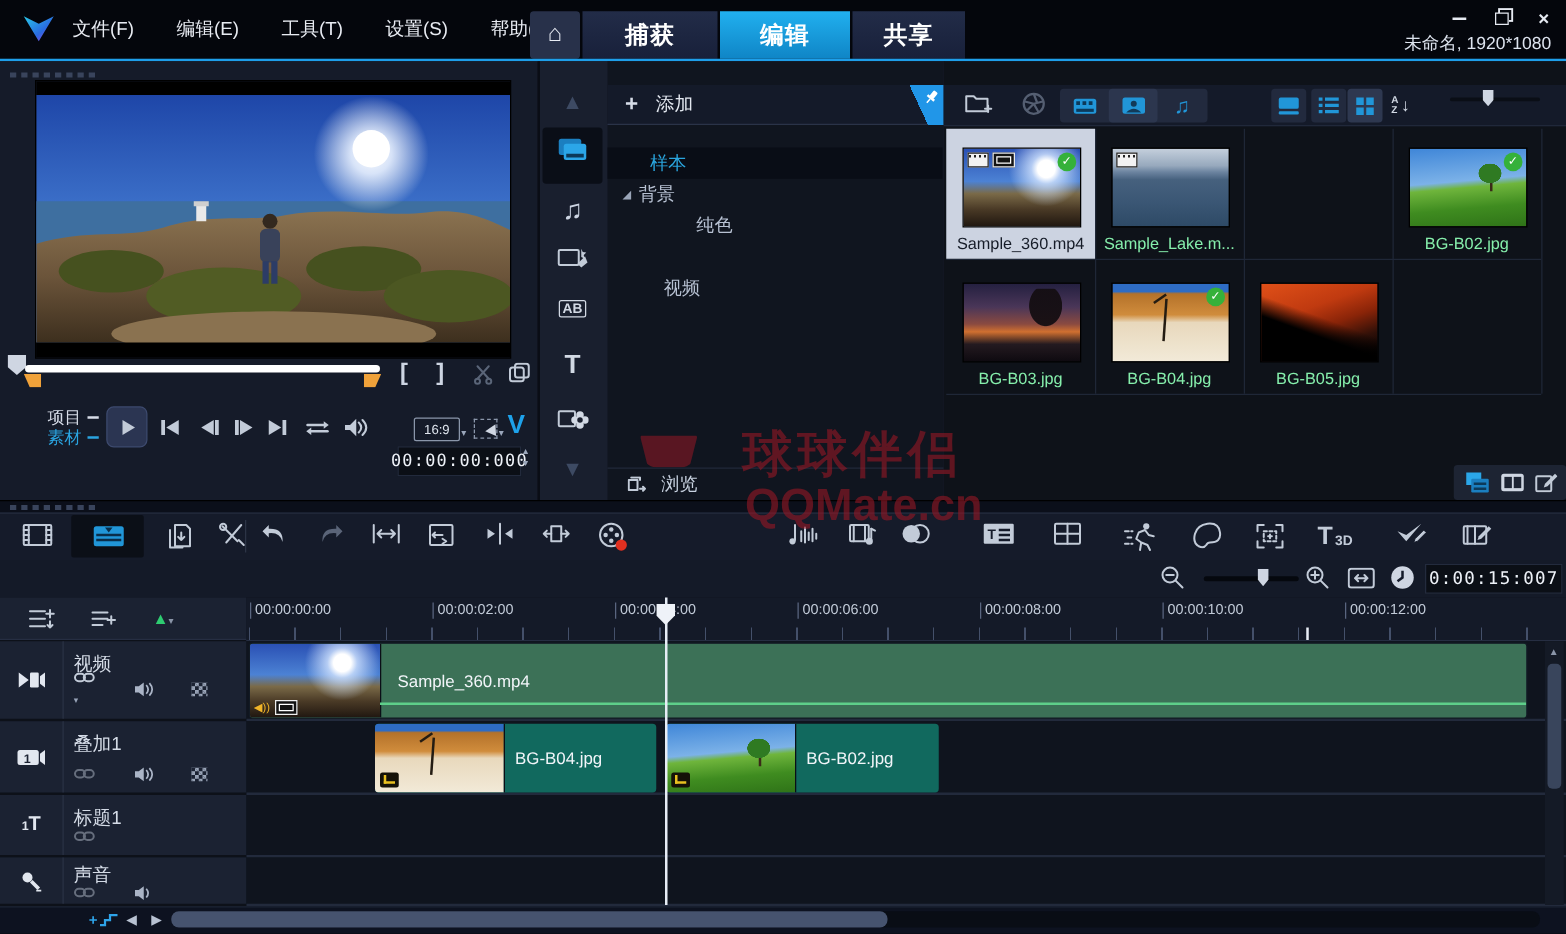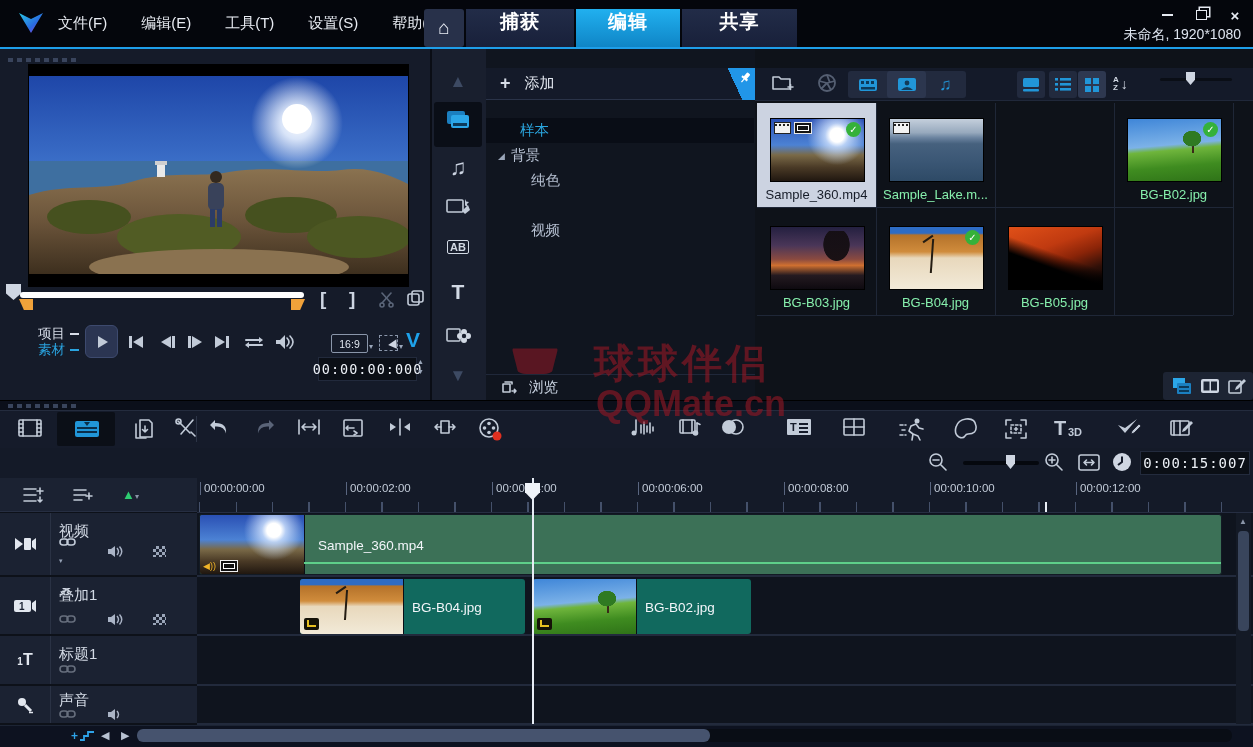--- a/index.html
+++ b/index.html
@@ -9,25 +9,25 @@
   .abs{position:absolute;}
   svg{display:block;}
   
   .menubar{left:0;top:0;width:1253px;height:47px;background:#04060c;}
   .accentline{left:0;top:47px;width:1253px;height:2px;background:#1e9ee9;}
   .logo{left:16px;top:9px;}
   .menu-items{left:58px;top:0;height:47px;display:flex;align-items:center;gap:34px;font-size:15px;color:#e8ebf2;}
   .menu-items span{cursor:default;}
   .home-btn{left:424px;top:9px;width:40px;height:38px;background:#28314a;border-radius:3px;
             display:flex;align-items:center;justify-content:center;font-size:19px;color:#e8ecf4;}
-  .tab{top:9px;height:38px;display:flex;align-items:flex-start;justify-content:center;
+  .tab{top:9px;height:38px;display:flex;align-items:center;justify-content:center;
        font-size:19px;font-weight:bold;color:#fff;letter-spacing:1px;}
   .tab.capture{left:466px;width:108px;background:linear-gradient(180deg,#222c48,#18203a);}
   .tab.edit{left:576px;width:104px;background:linear-gradient(180deg,#21b0ef,#0f85c6);}
-  .tab.share{left:682px;width:115px;background:linear-gradient(180deg,#222c48,#18203a);}
+  .tab.share{left:682px;width:90px;background:linear-gradient(180deg,#222c48,#18203a);}
   .win-controls{right:10px;top:8px;display:flex;gap:18px;align-items:center;}
   .wc{width:16px;height:14px;display:flex;align-items:center;justify-content:center;color:#e6eaf2;}
   .wc-min i{display:block;width:11px;height:2px;background:#e6eaf2;}
   .wc-restore i{display:block;width:9px;height:8px;border:1.5px solid #e6eaf2;box-shadow:3px -3px 0 -1px #04060c,3px -3px 0 0.5px #e6eaf2;}
   .wc-close{font-size:15px;font-weight:bold;}
   .win-title{right:12px;top:26px;font-size:14px;color:#dde3ee;}
   
   .preview{left:0;top:49px;width:430px;height:351px;background:#151b29;}
   .dots{display:flex;gap:4px;}
   .dots i{width:5px;height:4px;background:#39445c;}
@@ -430,21 +430,21 @@
     </svg>
   </div>
   <div class="abs tree-row tree-sel" style="top:103px;">
     <span style="padding-left:34px;">样本</span>
   </div>
   <div class="abs tree-row" style="top:128px;">
     <span style="padding-left:12px;" class="tri-exp">◢</span>
     <span>背景</span>
   </div>
   <div class="abs tree-row" style="top:153px;">
-    <span style="padding-left:45px;">纯色</span>
+    <span style="padding-left:71px;">纯色</span>
   </div>
   <div class="abs tree-row" style="top:203px;">
     <span style="padding-left:45px;">视频</span>
   </div>
   <div class="abs browse-row">
     <svg width="18" height="14" viewBox="0 0 18 14" class="ic-stroke">
       <path d="M1,3 h7 v8 h-7 z M3,1 h7 v2"></path>
         <path d="M10,10 l4,0 -1.6,-1.6 M14,10 l-1.6,1.6"></path>
     </svg>
     <span>浏览</span>

